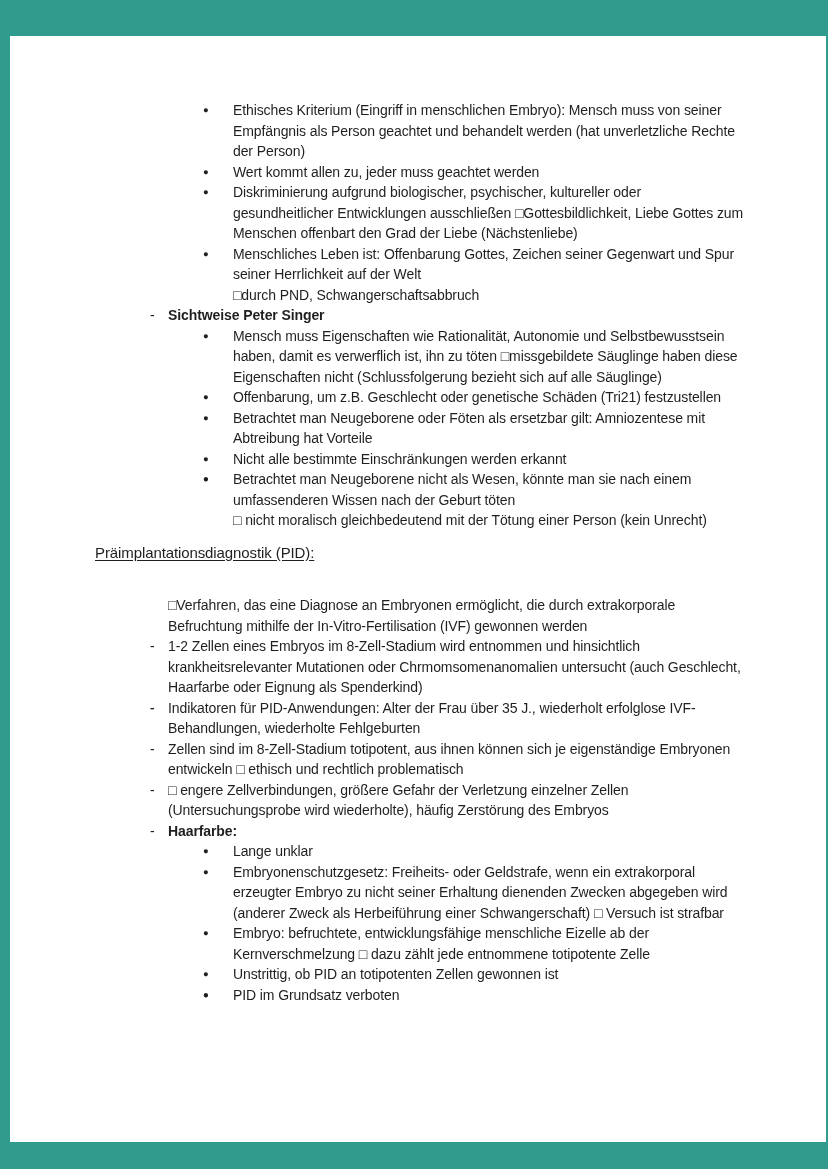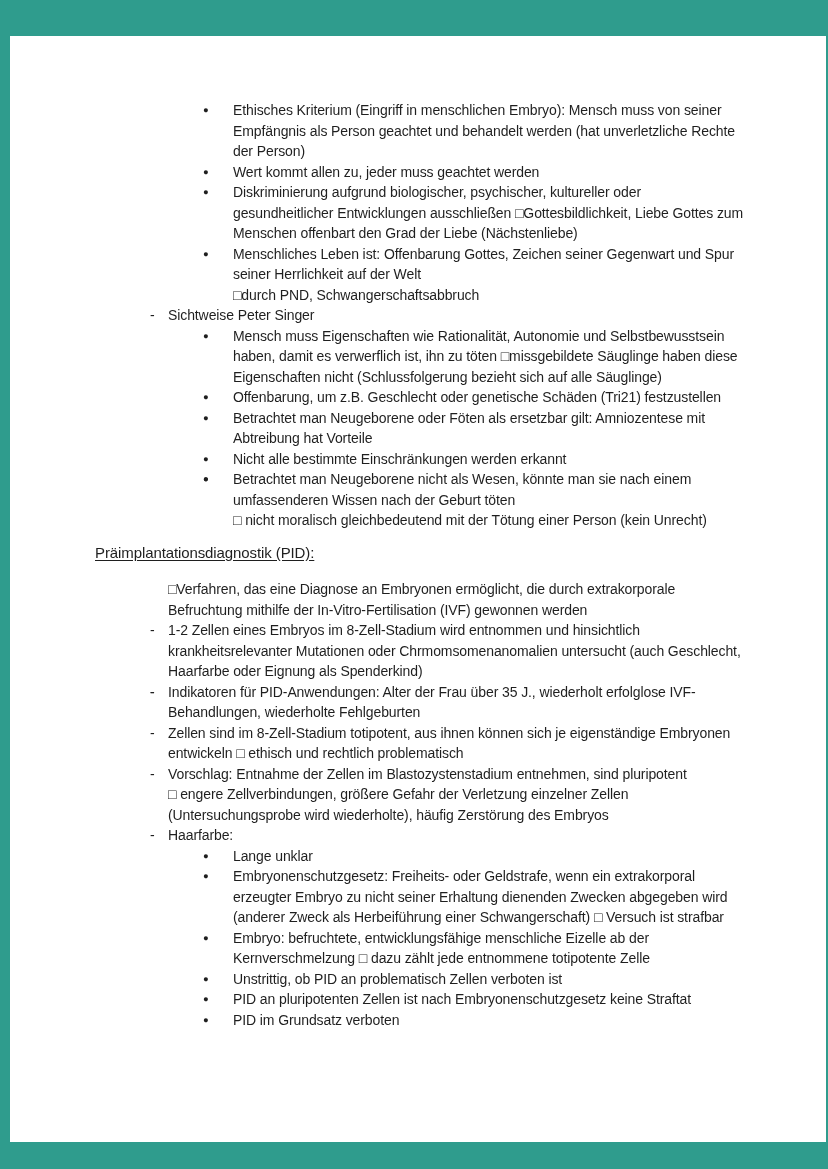--- a/index.html
+++ b/index.html
@@ -23,24 +23,24 @@
     overflow:hidden;
   }
   .block{position:relative;}
   .block .marker{position:absolute; top:0;}
   .lvl1{padding-left:73px;}
   .lvl1 .marker{left:55px;}
   .lvl2{padding-left:138px;}
   .lvl2 .marker{left:108px;}
   .bullet .marker{font-size:9.5px; line-height:20.5px;}
   .dash .marker{font-size:14px; line-height:20.5px;}
-  .bold .text{font-weight:400;}
+  .bold .text{font-weight:700;}
   .heading{
     margin-top:12px;
-    margin-bottom:16px;
+    margin-bottom:32px;
     font-size:15px;
   }
   .heading .text{text-decoration:underline; text-underline-offset:2px;}
   .para{}
   .cont{}
 </style>
 </head>
 <body>
 
 <div class="page">
@@ -57,23 +57,23 @@
       <div class="block bullet lvl2"><span class="marker">●</span><span class="text">Nicht alle bestimmte Einschränkungen werden erkannt</span></div>
       <div class="block bullet lvl2"><span class="marker">●</span></div>
       <div class="block bullet lvl2"><span class="marker">●</span><span class="text">Betrachtet man Neugeborene nicht als Wesen, könnte man sie nach einem umfassenderen Wissen nach der Geburt töten</span></div>
       <div class="block cont lvl2"><span class="text">□ nicht moralisch gleichbedeutend mit der Tötung einer Person (kein Unrecht)</span></div>
       <div class="block heading"><span class="text">Präimplantationsdiagnostik (PID):</span></div>
       <div class="block para lvl1"><span class="text">□Verfahren, das eine Diagnose an Embryonen ermöglicht, die durch extrakorporale Befruchtung mithilfe der In-Vitro-Fertilisation (IVF) gewonnen werden</span></div>
       <div class="block dash lvl1"><span class="marker">-</span><span class="text">1-2 Zellen eines Embryos im 8-Zell-Stadium wird entnommen und hinsichtlich krankheitsrelevanter Mutationen oder Chrmomsomenanomalien untersucht (auch Geschlecht, Haarfarbe oder Eignung als Spenderkind)</span></div>
       <div class="block dash lvl1"><span class="marker">-</span></div>
       <div class="block dash lvl1"><span class="marker">-</span><span class="text">Indikatoren für PID-Anwendungen: Alter der Frau über 35 J., wiederholt erfolglose IVF-Behandlungen, wiederholte Fehlgeburten</span></div>
       <div class="block dash lvl1"><span class="marker">-</span><span class="text">Zellen sind im 8-Zell-Stadium totipotent, aus ihnen können sich je eigenständige Embryonen entwickeln □ ethisch und rechtlich problematisch</span></div>
-      <div class="block dash lvl1"><span class="marker">-</span><span class="text">Vorschlag: Entnahme der Zellen im Blastozystenstadium entnehmen, sind pluripotent</span></div>
+      <div class="block dash lvl1"><span class="marker">-</span></div>
       <div class="block cont lvl1"><span class="text">□ engere Zellverbindungen, größere Gefahr der Verletzung einzelner Zellen (Untersuchungsprobe wird wiederholte), häufig Zerstörung des Embryos</span></div>
       <div class="block dash lvl1 bold"><span class="marker">-</span><span class="text">Haarfarbe:</span></div>
       <div class="block bullet lvl2"><span class="marker">●</span><span class="text">Lange unklar</span></div>
       <div class="block bullet lvl2"><span class="marker">●</span><span class="text">Embryonenschutzgesetz: Freiheits- oder Geldstrafe, wenn ein extrakorporal erzeugter Embryo zu nicht seiner Erhaltung dienenden Zwecken abgegeben wird (anderer Zweck als Herbeiführung einer Schwangerschaft) □ Versuch ist strafbar</span></div>
       <div class="block bullet lvl2"><span class="marker">●</span><span class="text">Embryo: befruchtete, entwicklungsfähige menschliche Eizelle ab der Kernverschmelzung □ dazu zählt jede entnommene totipotente Zelle</span></div>
-      <div class="block bullet lvl2"><span class="marker">●</span><span class="text">Unstrittig, ob PID an problematisch Zellen verboten ist</span></div>
-      <div class="block bullet lvl2"><span class="marker">●</span><span class="text">PID an pluripotenten Zellen ist nach Embryonenschutzgesetz keine Straftat</span></div>
+      <div class="block bullet lvl2"><span class="marker">●</span><span class="text">Unstrittig, ob PID an totipotenten Zellen gewonnen ist</span></div>
+      <div class="block bullet lvl2"><span class="marker">●</span></div>
       <div class="block bullet lvl2"><span class="marker">●</span><span class="text">PID im Grundsatz verboten</span></div>
     </div>
 </div>
 
 </body></html>

